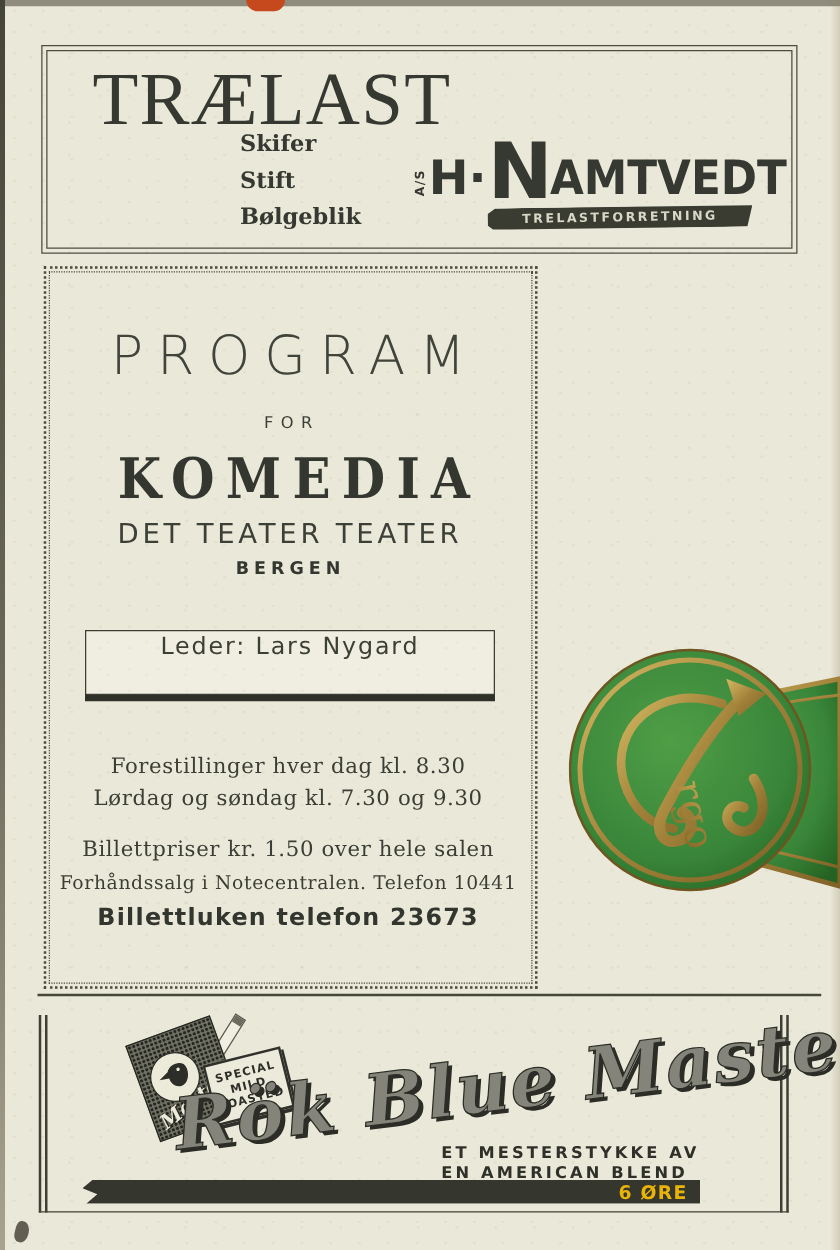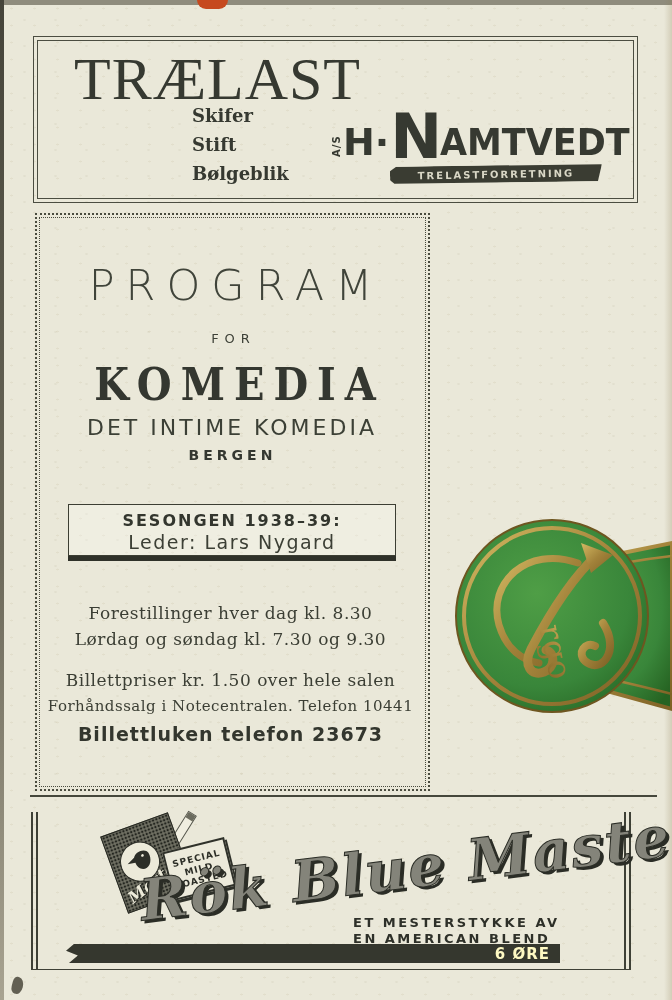--- a/index.html
+++ b/index.html
@@ -76,21 +76,21 @@
     transform:rotate(-14deg);box-shadow:2px 3px 0 #2f312a;z-index:4;
     display:flex;flex-direction:column;align-items:center;justify-content:center;gap:1px;}
   .badge div{font-family:"DejaVu Sans",sans-serif;font-weight:bold;font-size:9px;letter-spacing:1px;color:#2c2e27;line-height:10px;}
   .slogan{position:absolute;left:138px;top:836px;width:505px;transform:rotate(-7deg);z-index:5;
     font-family:"DejaVu Serif",serif;font-style:italic;font-weight:bold;font-size:57px;letter-spacing:2px;
     color:#84847a;-webkit-text-stroke:1px #2b2d26;text-shadow:3px 3px 0 #2b2d26;white-space:nowrap;}
   .tagline{position:absolute;left:353px;top:915px;font-family:"DejaVu Sans",sans-serif;font-weight:bold;font-size:13px;letter-spacing:2.5px;line-height:16px;color:#2e3029;z-index:4;}
   .pricebar{position:absolute;left:66px;top:944px;width:494px;height:19px;background:#35372e;z-index:2;
     clip-path:polygon(0 35%,1.6% 0,100% 0,100% 100%,.6% 100%,2.4% 60%);
     display:flex;align-items:center;justify-content:flex-end;}
-  .pricebar span{font-family:"DejaVu Sans",sans-serif;font-weight:bold;font-size:15px;letter-spacing:1px;color:#fef9c3;padding-right:10px;}
+  .pricebar span{font-family:"DejaVu Sans",sans-serif;font-weight:bold;font-size:15px;letter-spacing:1px;color:#eab308;padding-right:10px;}
 </style>
 </head>
 <body>
 
 <div id="page">
 
   <div class="edge-top"></div>
   <div class="edge-left"></div>
   <div class="edge-right"></div>
   <div class="red-tab"></div>
@@ -114,25 +114,24 @@
       <span>TRELASTFORRETNING</span>
     </div>
   </div>
 
   <div class="progbox">
     <div class="inner"></div>
   </div>
   <div class="centered t-program">PROGRAM</div>
   <div class="centered t-for">FOR</div>
   <div class="centered t-komedia"><span>KOMEDIA</span></div>
-  <div class="centered t-subtitle">DET INTIME KOMEDIA</div>
+  <div class="centered t-subtitle">DET TEATER TEATER</div>
   <div class="centered t-city">BERGEN</div>
 
   <div class="season">
-    <div class="lbl">SESONGEN 1938–39:</div>
     <div class="leader">Leder: Lars Nygard</div>
   </div>
 
   <div class="centered sched1">Forestillinger hver dag kl. 8.30</div>
   <div class="centered sched2">Lørdag og søndag kl. 7.30 og 9.30</div>
   <div class="centered tick1">Billettpriser kr. 1.50 over hele salen</div>
   <div class="centered tick2">Forhåndssalg i Notecentralen. Telefon 10441</div>
   <div class="centered boxoffice">Billettluken telefon 23673</div>
 
   <svg class="seal" width="217" height="212" viewBox="0 0 217 212">

